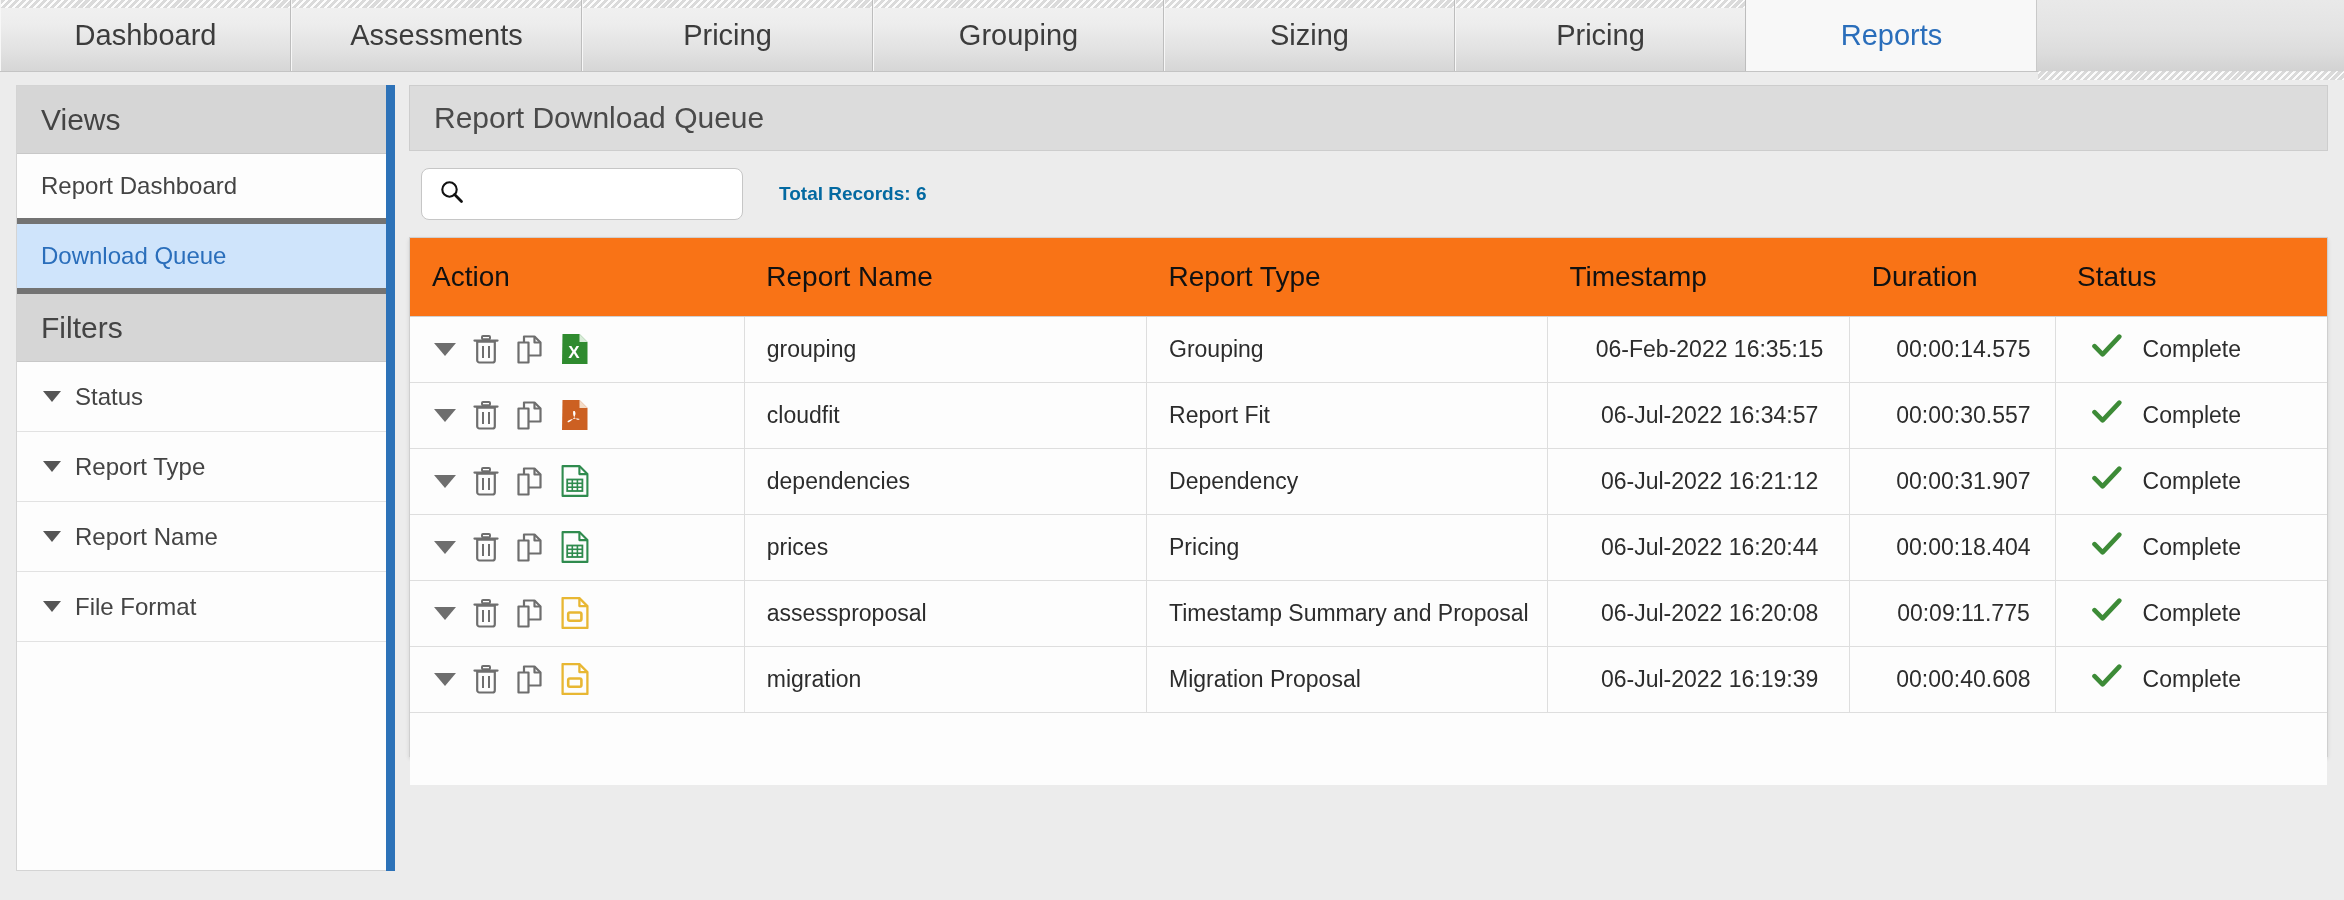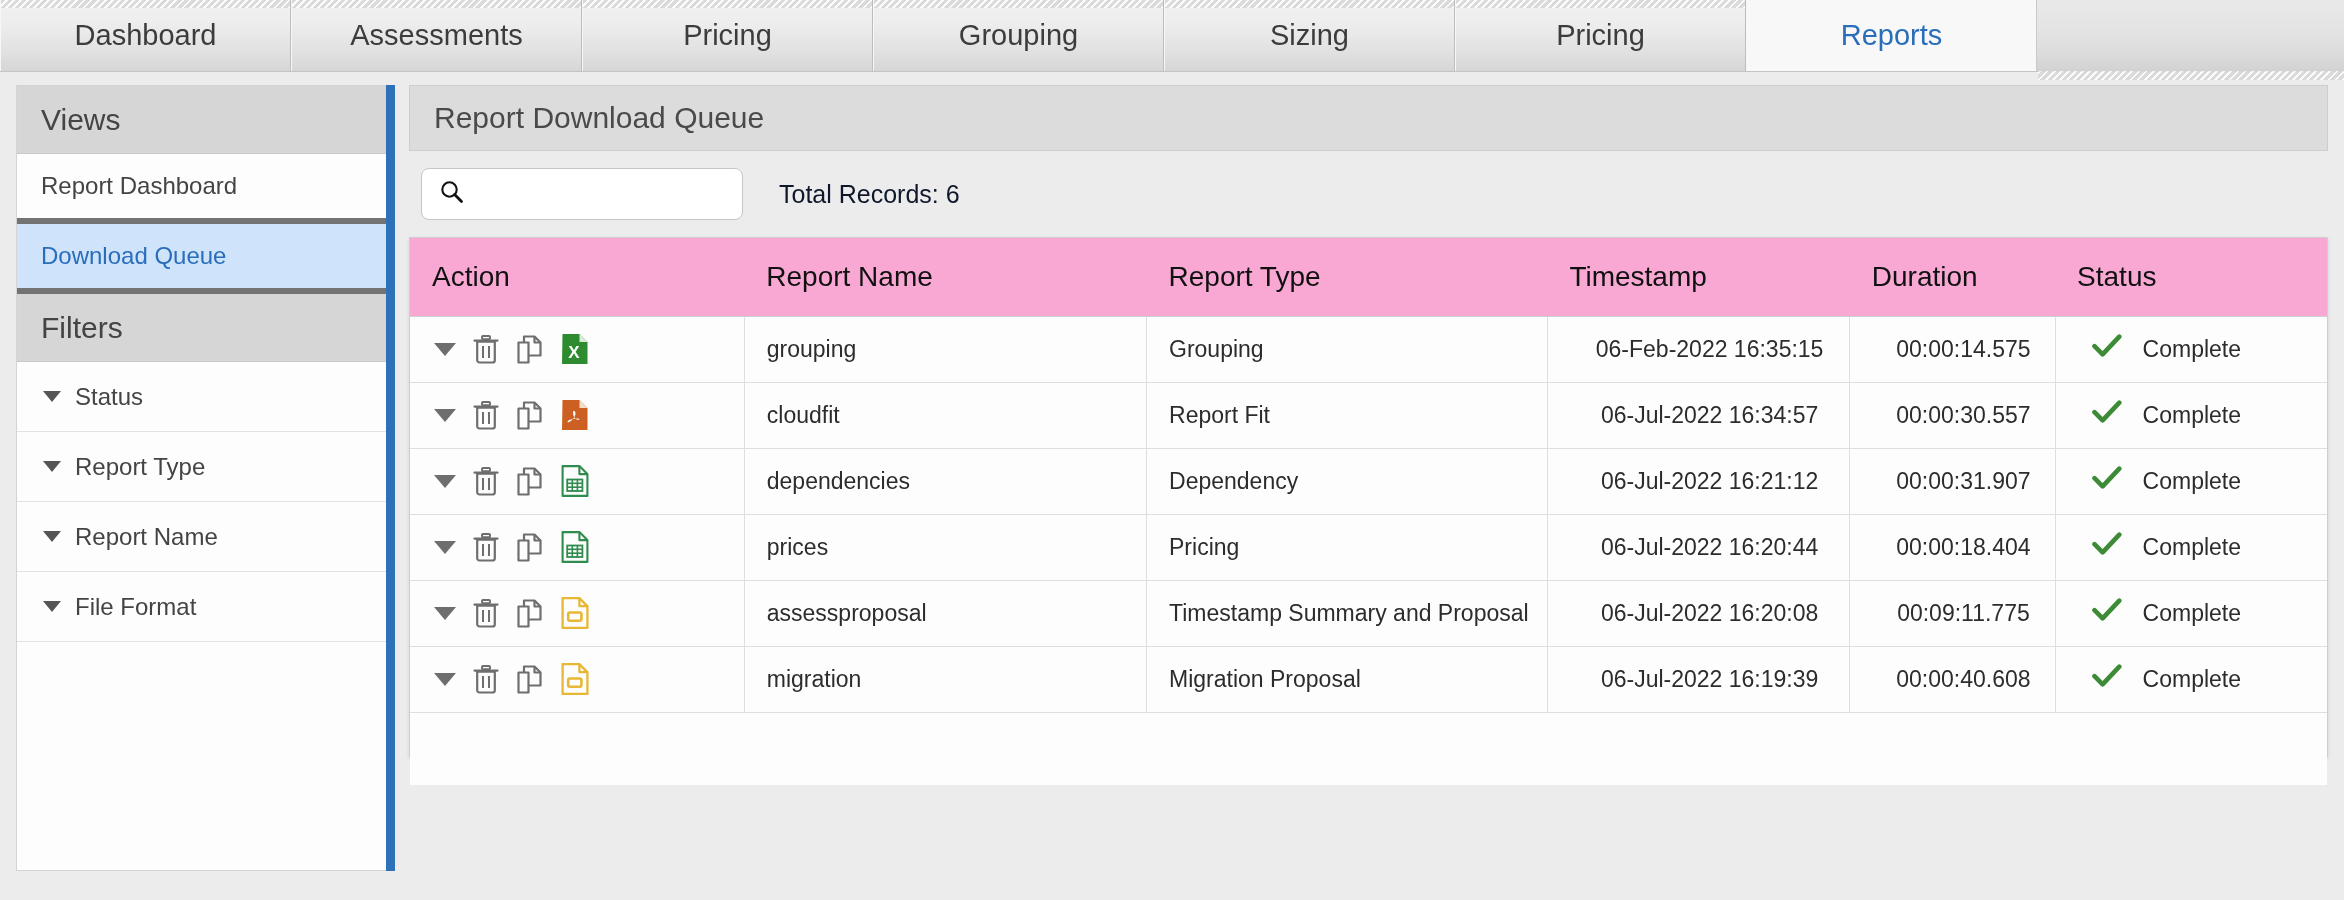--- a/index.html
+++ b/index.html
@@ -171,22 +171,23 @@
   .search-input {
     border: none;
     outline: none;
     font-size: 22px;
     flex: 1;
     margin-left: 10px;
     background: transparent;
     font-family: "Liberation Sans", sans-serif;
   }
   .total-records {
-    font-size: 25px;
-    color: #0f172a;
+    font-size: 19px;
+    color: #0369a1;
+    font-weight: bold;
   }
 
   
   .table-card {
     background: #fdfdfd;
     border: 1px solid #cfcfcf;
     box-shadow: 0 2px 4px rgba(0,0,0,0.10);
     height: 520px;
   }
   table.grid {
@@ -195,21 +196,21 @@
     table-layout: fixed;
   }
   table.grid th {
     font-size: 28px;
     font-weight: normal;
     color: #111;
     text-align: left;
     height: 78px;
     padding-left: 22px;
     border-bottom: 1px solid #d0d0d0;
-    background: #f9a8d4;
+    background: #f97316;
   }
   table.grid td {
     font-size: 23px;
     color: #2c2c2c;
     height: 66px;
     padding-left: 22px;
     border-bottom: 1px solid #dedede;
     border-right: 1px solid #dedede;
     background: #fdfdfd;
     vertical-align: middle;

